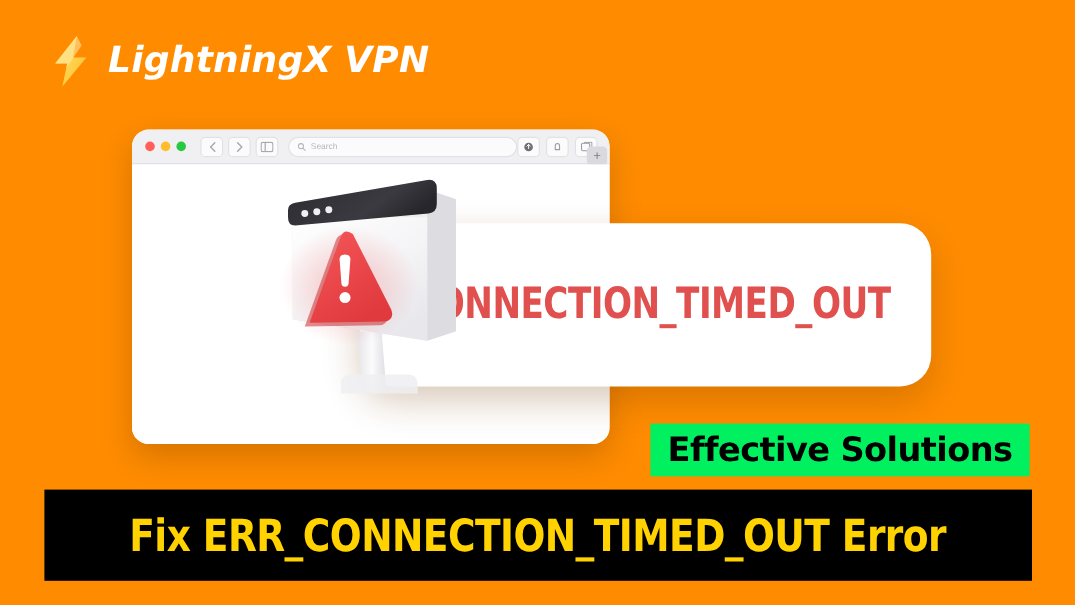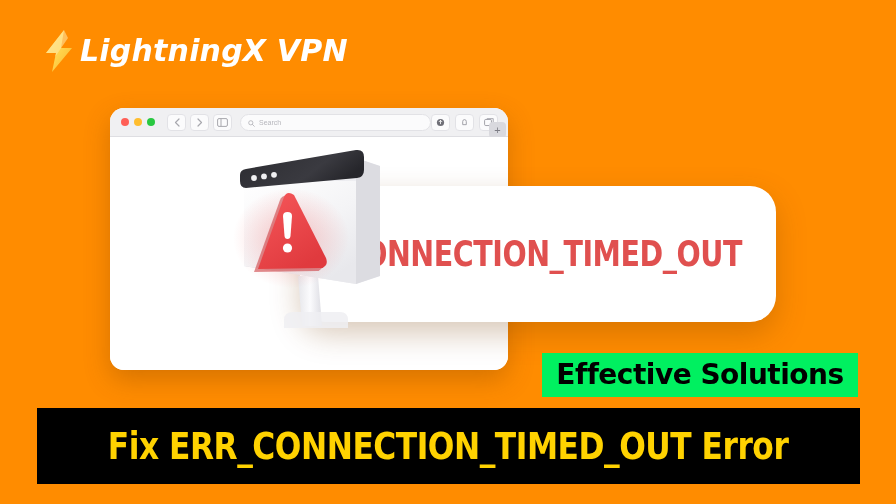--- a/index.html
+++ b/index.html
@@ -21,21 +21,21 @@
     overflow: hidden;
   }
 
   
   #brand {
     position: absolute;
     left: 38px;
     top: 28px;
     display: flex;
     align-items: center;
-    gap: 0;
+    gap: 10px;
   }
   #brand .bolt {
     width: 42px;
     height: 46px;
     display: block;
   }
   #brand .wordmark {
     font-family: "DejaVu Sans", sans-serif;
     font-style: italic;
     font-weight: bold;

